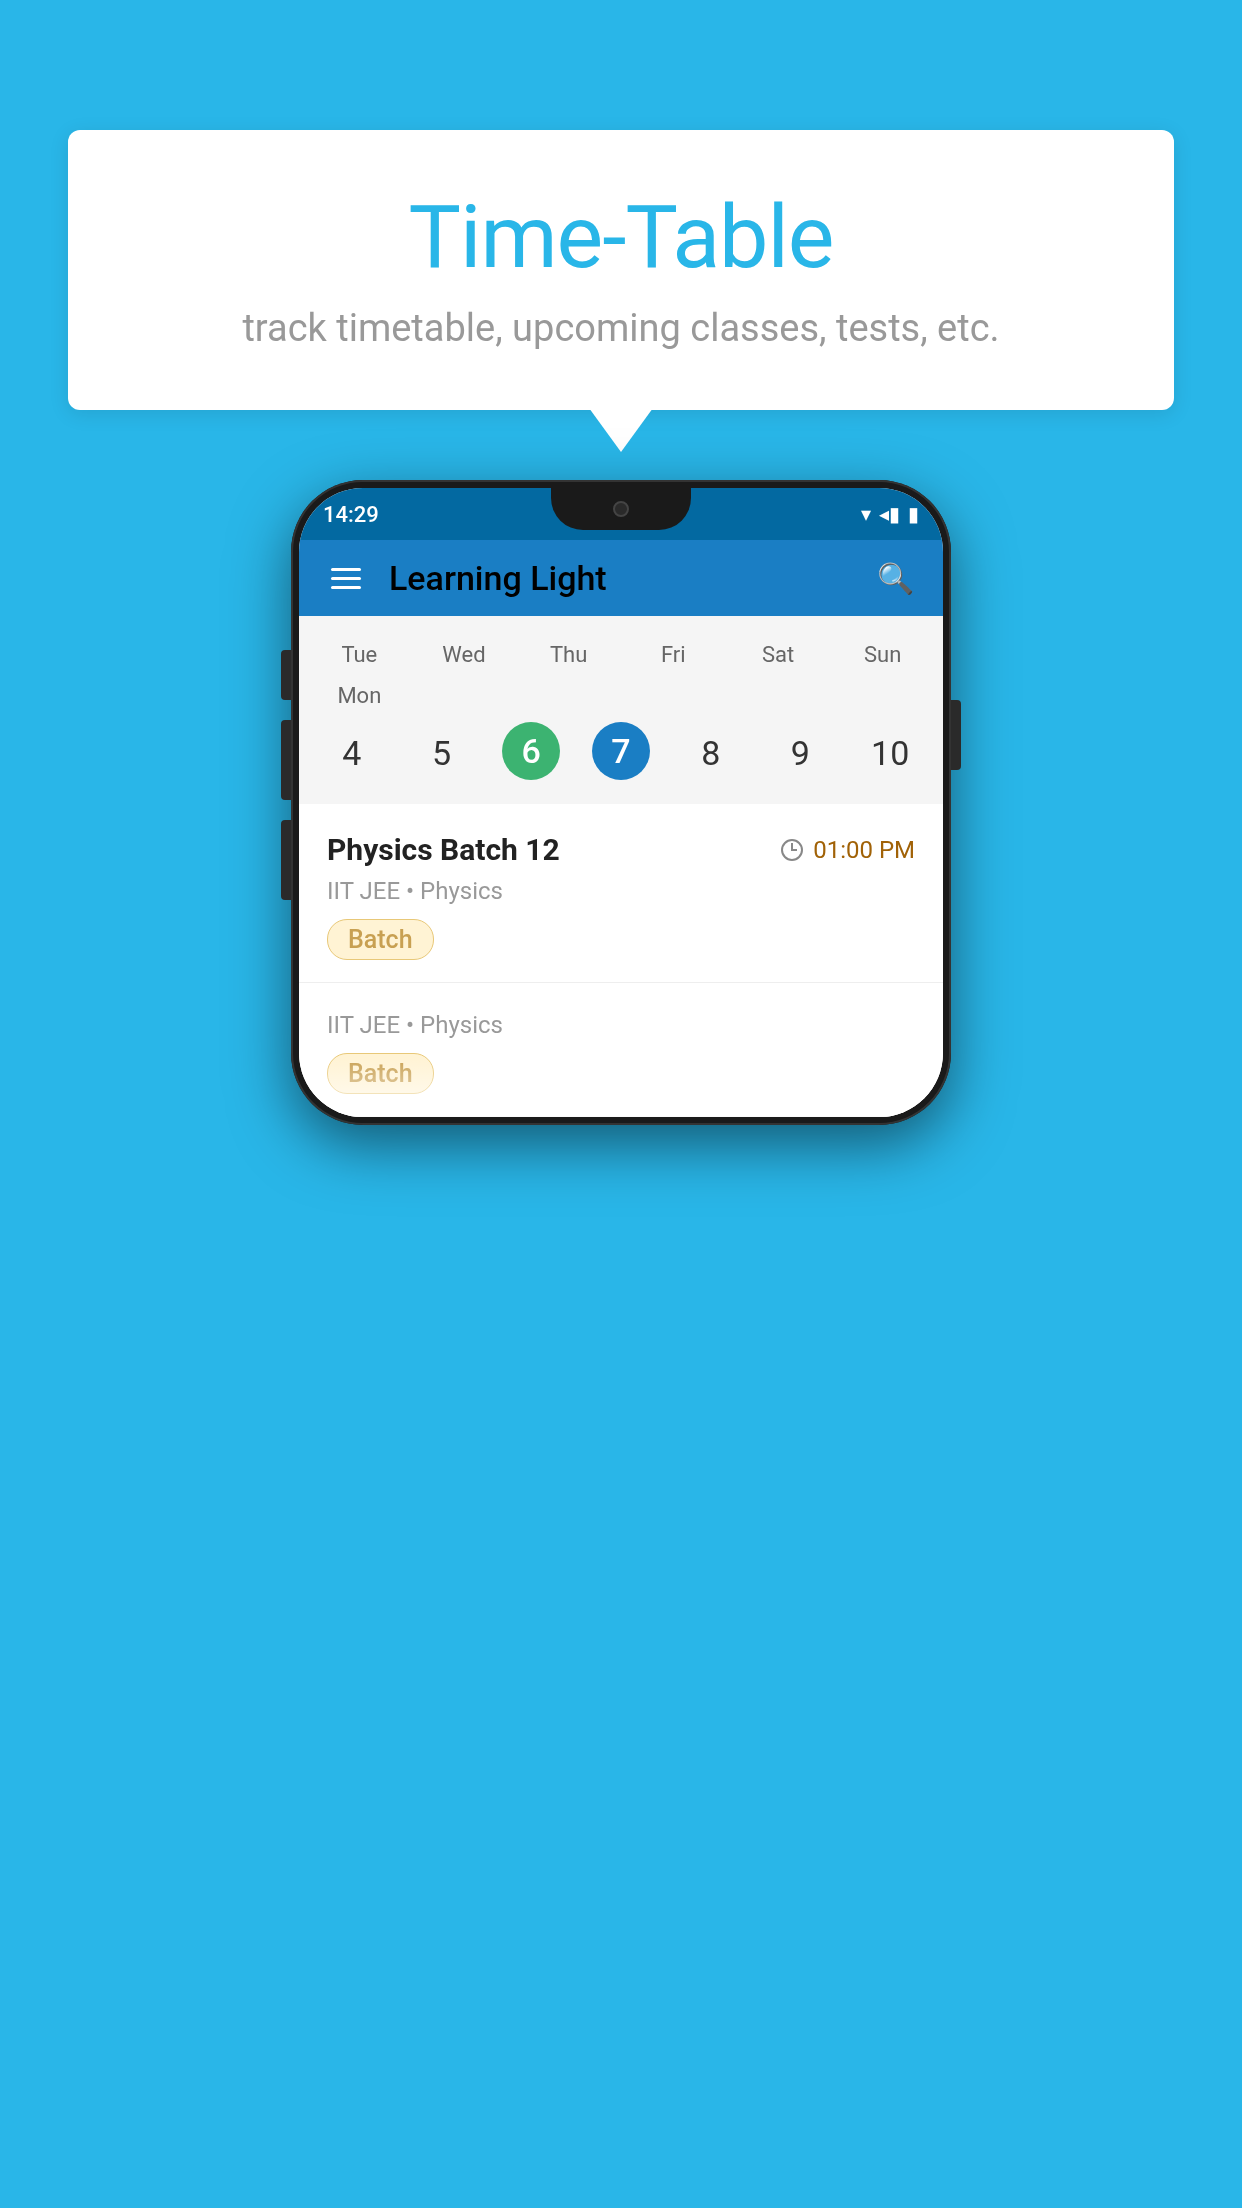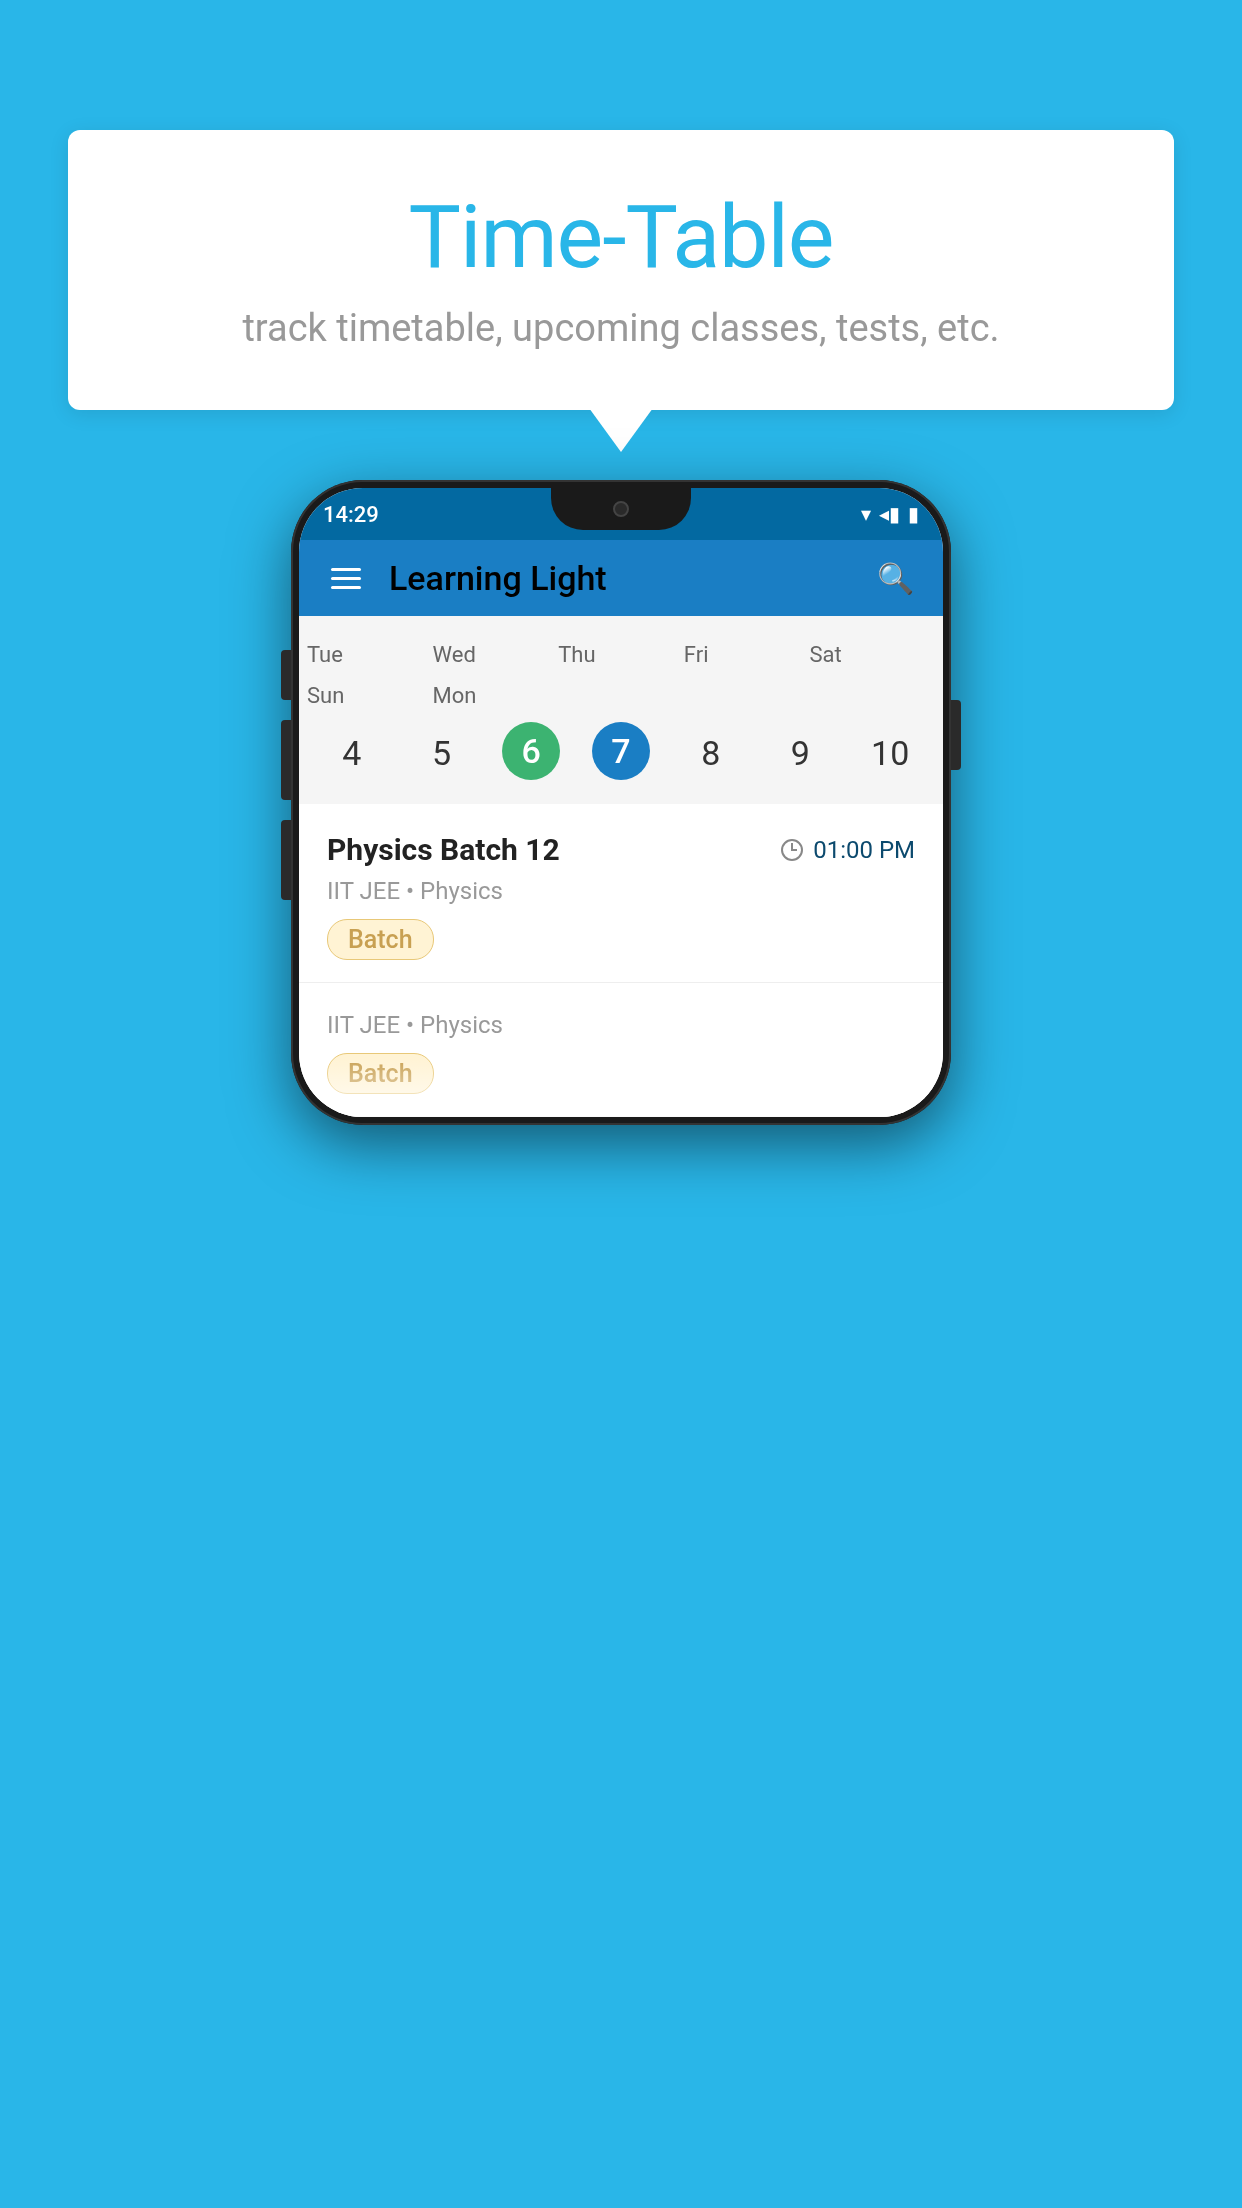--- a/index.html
+++ b/index.html
@@ -174,21 +174,22 @@
     }
 
     
     .calendar-strip {
       background: #f5f5f5;
       padding: 18px 0 10px;
     }
 
     .days-row {
       display: grid;
-      grid-template-columns: repeat(5, 1fr);
+      grid-template-columns: repeat(6, 1fr);
+      text-align: center;
       padding: 0 8px;
     }
 
     .day-name {
       font-size: 22px;
       color: #666;
       padding: 8px 0;
       font-weight: 400;
     }
 
@@ -257,21 +258,21 @@
     }
 
     .item-title {
       font-size: 30px;
       font-weight: 700;
       color: #222;
     }
 
     .item-time {
       font-size: 24px;
-      color: #0c4a6e;
+      color: #a16207;
       display: flex;
       align-items: center;
       gap: 6px;
     }
 
     .item-subtitle {
       font-size: 24px;
       color: #999;
       margin-bottom: 14px;
     }

